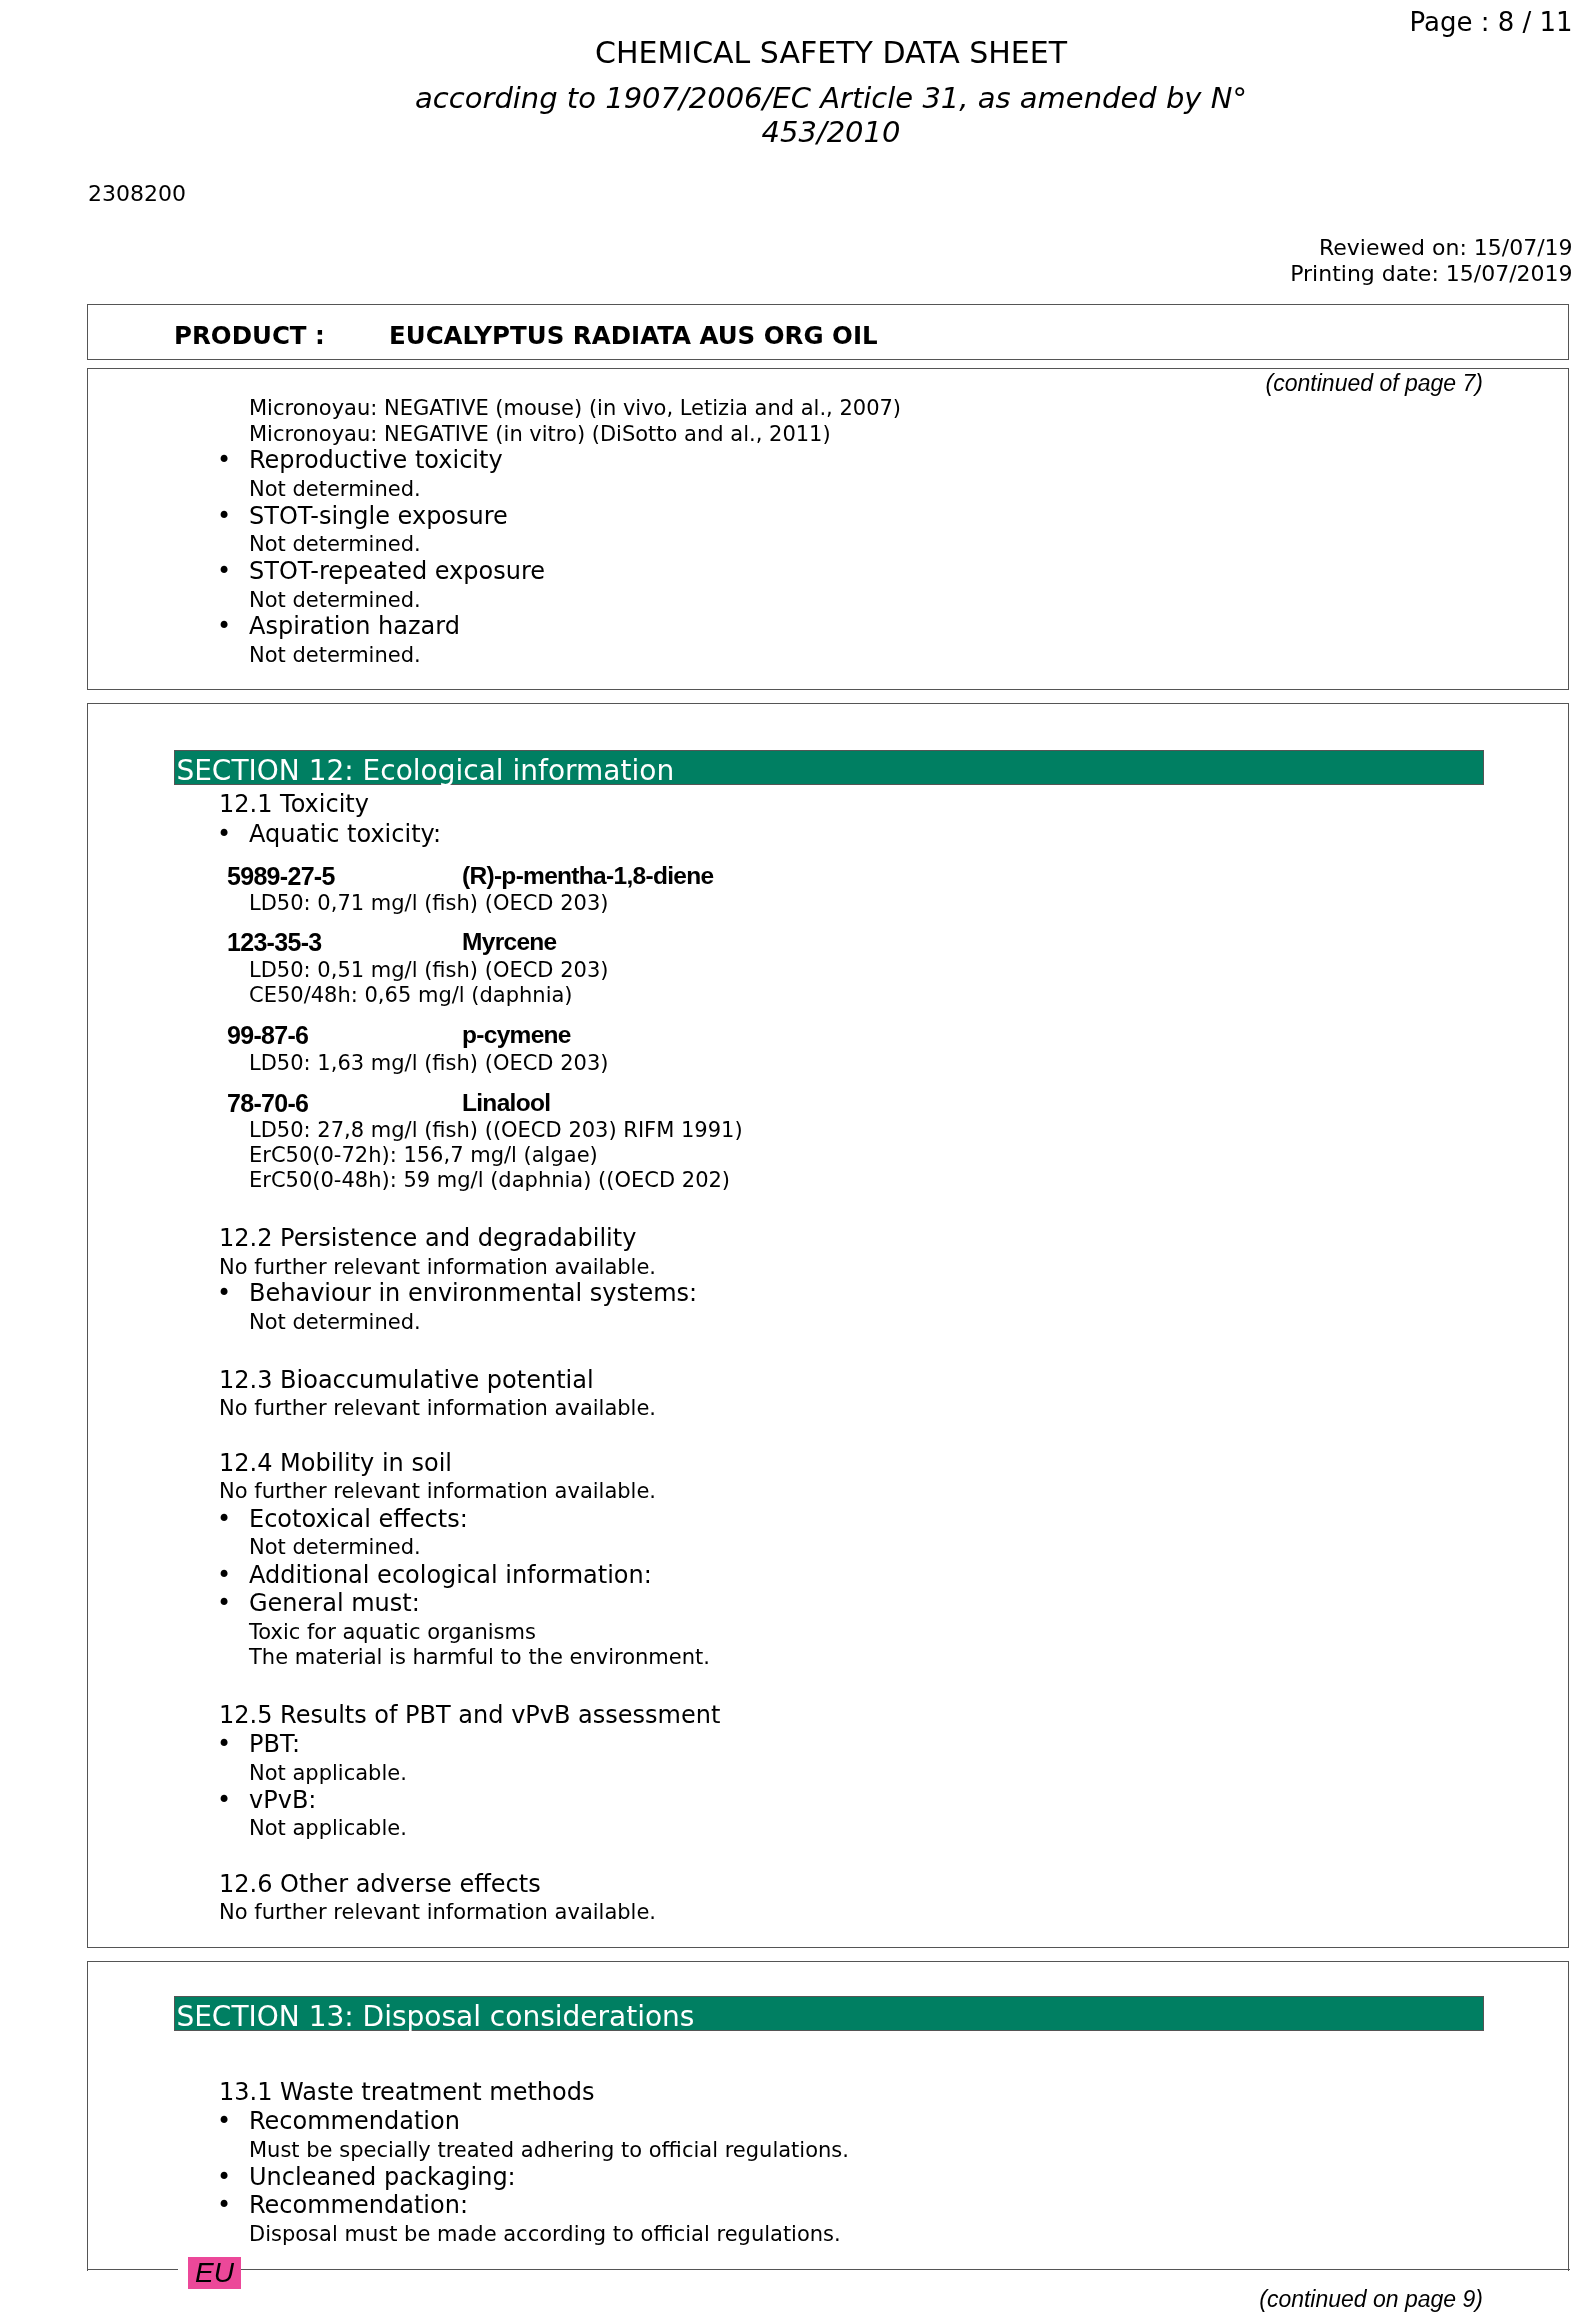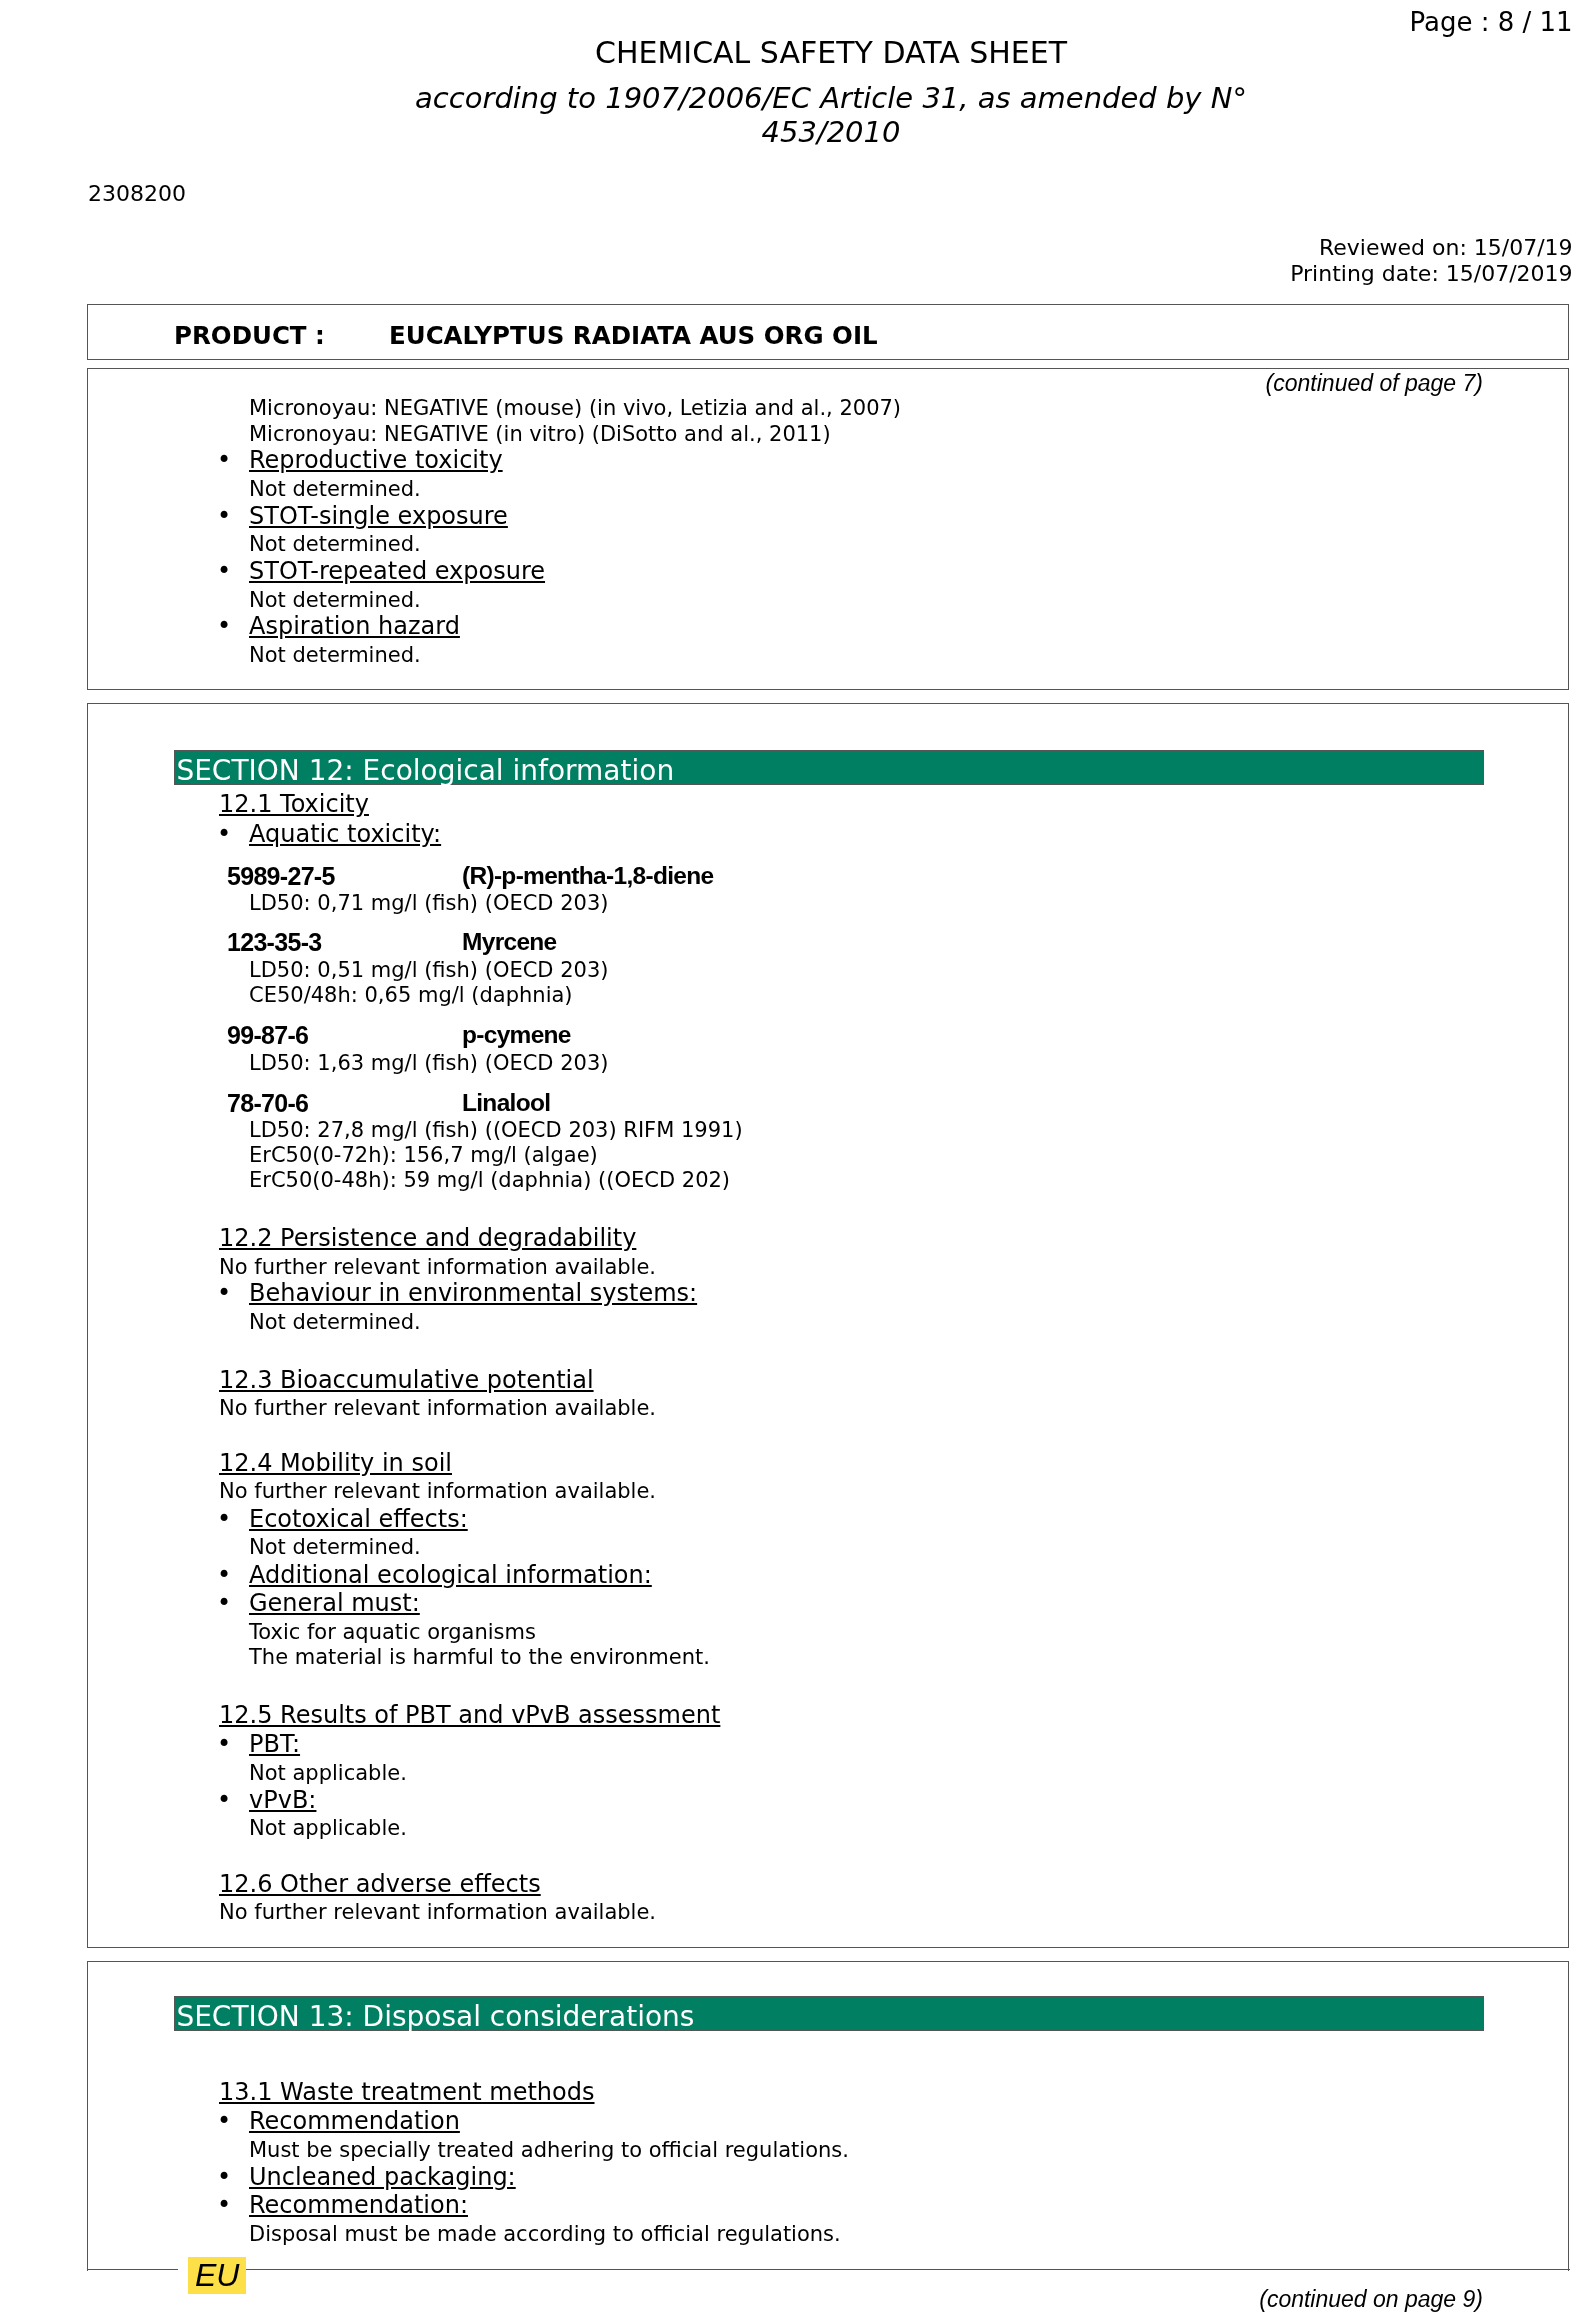--- a/index.html
+++ b/index.html
@@ -17,27 +17,27 @@
   .box-s12 { top: 703px; height: 1245px; }
   .box-s13 { top: 1961px; height: 310px; border-bottom: none; }
   .bottom-line { position: absolute; top: 2269px; height: 1.4px; background: #555; }
   .product-label { top: 321px; left: 174px; font-size: 24.5px; font-weight: bold; }
   .product-name { top: 321px; left: 389px; font-size: 24.5px; font-weight: bold; }
   .cont-note { font-family: "Liberation Sans", sans-serif; font-style: italic; font-size: 23px; right: 112px; }
   .section-bar { position: absolute; left: 174px; width: 1310px; height: 35px; background: #007f62;
                  border: 0.7px solid #555; box-sizing: border-box; }
   .section-title { position: absolute; left: 1.4px; top: 2.8px; color: #fff; font-size: 28px; white-space: nowrap; }
   .body-s { font-size: 21px; }
-  .body-m { font-size: 24px; text-decoration: underline; }
+  .body-m { font-size: 24px; }
   .ind { left: 249px; }
   .ind0 { left: 219px; text-align: center; }
   .bullet { position: absolute; left: 217px; font-size: 24px; }
   .cas { font-family: "Liberation Sans", sans-serif; font-weight: bold; font-size: 25px; left: 227px; letter-spacing: -0.7px; }
   .chem { font-family: "Liberation Sans", sans-serif; font-weight: bold; font-size: 24.5px; left: 462px; letter-spacing: -0.7px; }
-  .eu { top: 2257px; left: 188px; font-family: "Liberation Sans", sans-serif; font-style: italic; font-size: 32px; background: #fde047; padding: 0 7px; }
+  .eu { top: 2257px; left: 188px; font-family: "Liberation Sans", sans-serif; font-style: italic; font-size: 28px; background: #ec4899; padding: 0 7px; }
 </style>
 </head>
 <body>
 
 <div class="abs hdr-page">Page : 8 / 11</div>
 <div class="abs title">CHEMICAL SAFETY DATA SHEET</div>
 <div class="abs subtitle" style="top:81px">according to 1907/2006/EC Article 31, as amended by N°</div>
 <div class="abs subtitle" style="top:115px">453/2010</div>
 <div class="abs doc-id">2308200</div>
 <div class="abs dates" style="top:235px">Reviewed on: 15/07/19</div>

